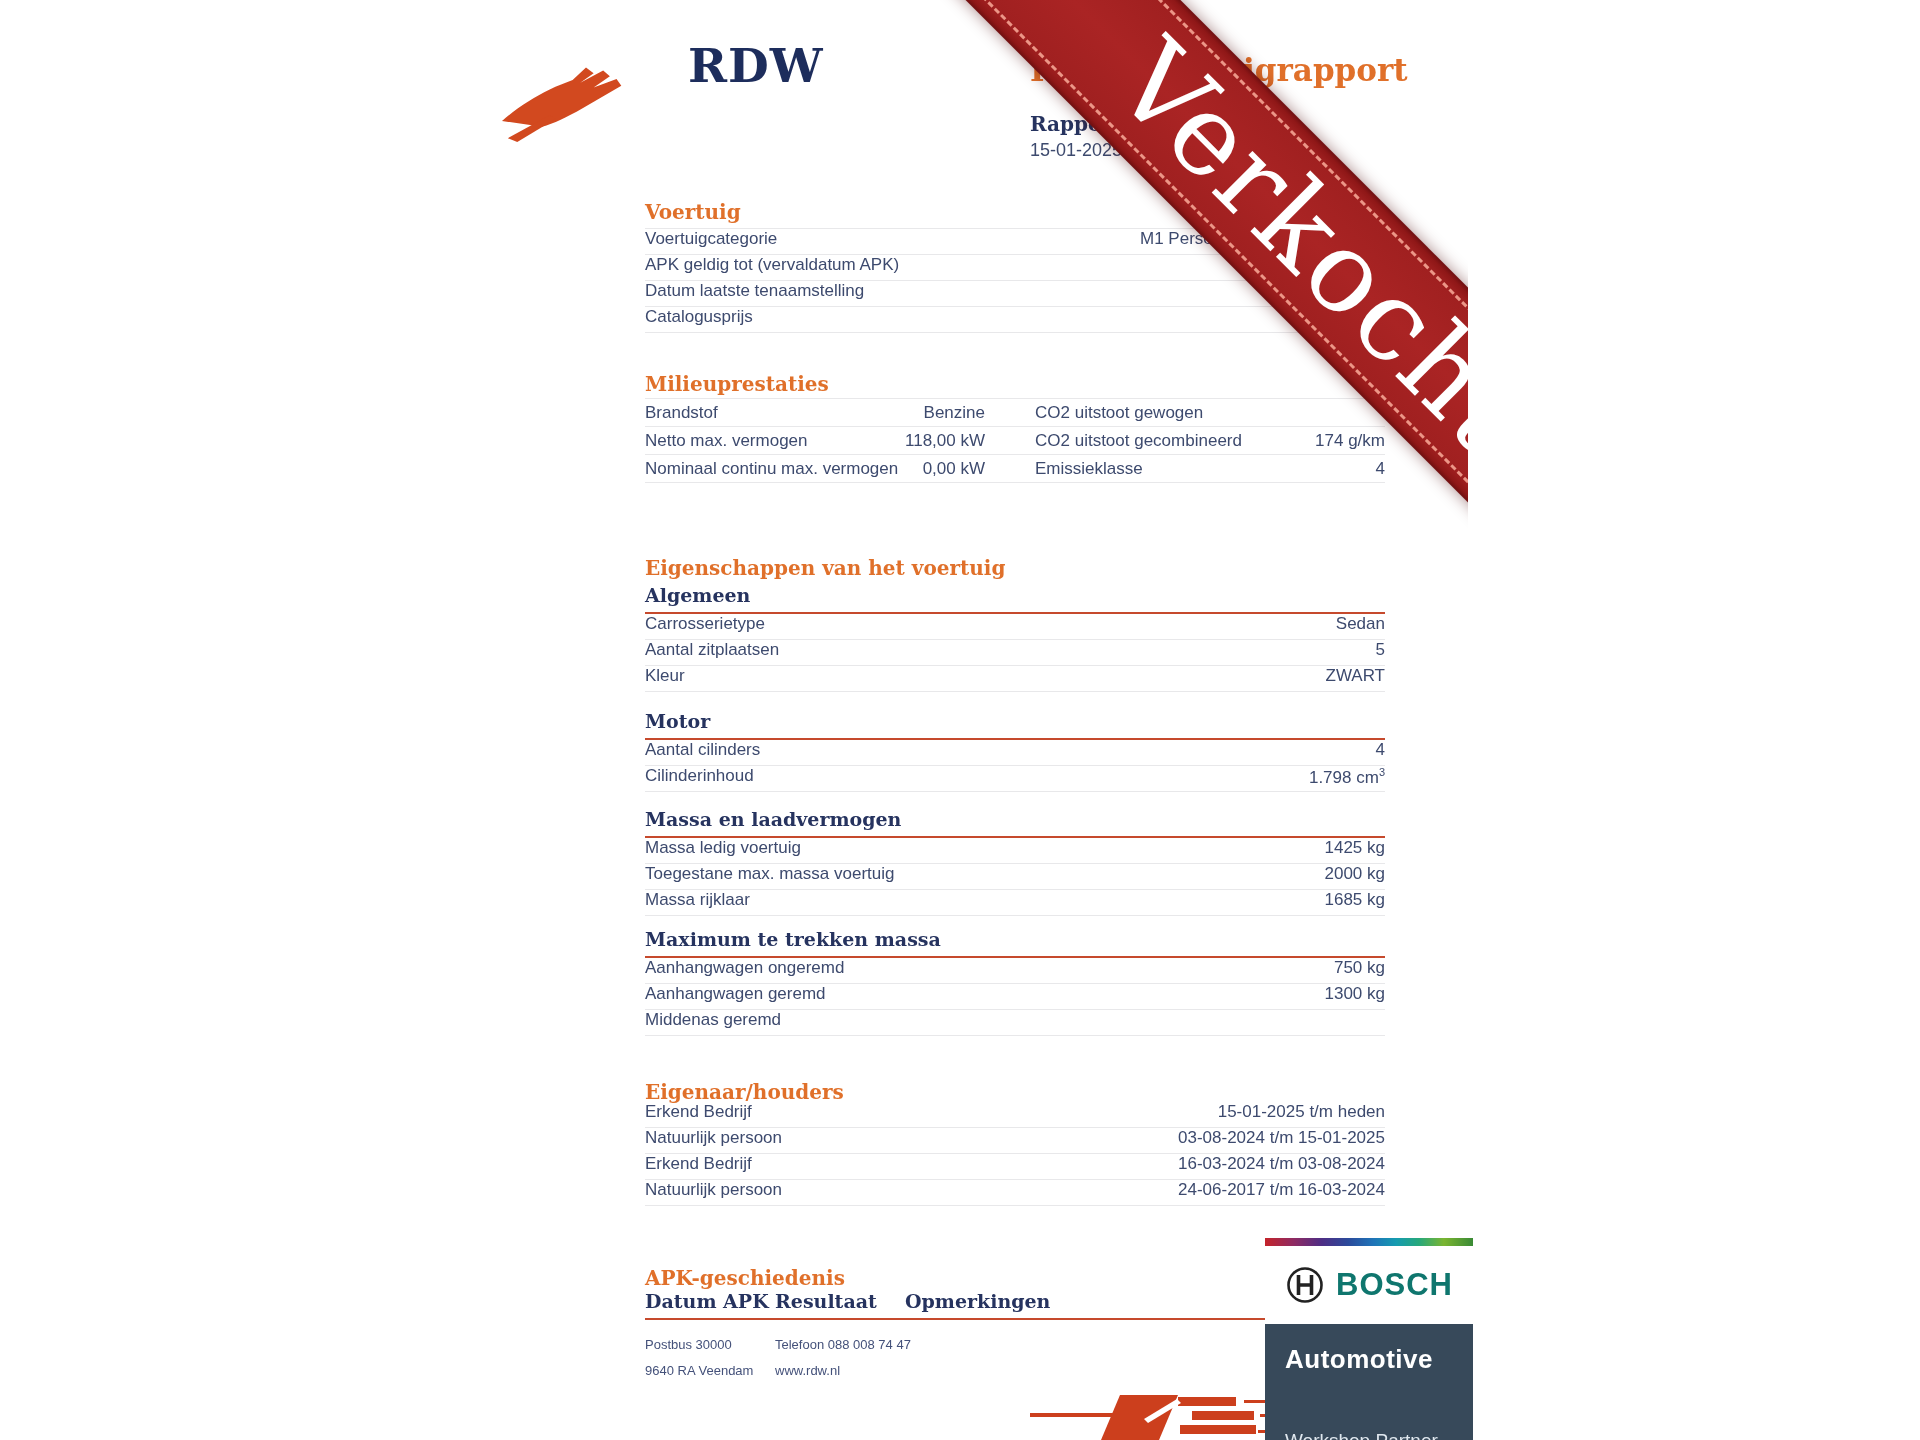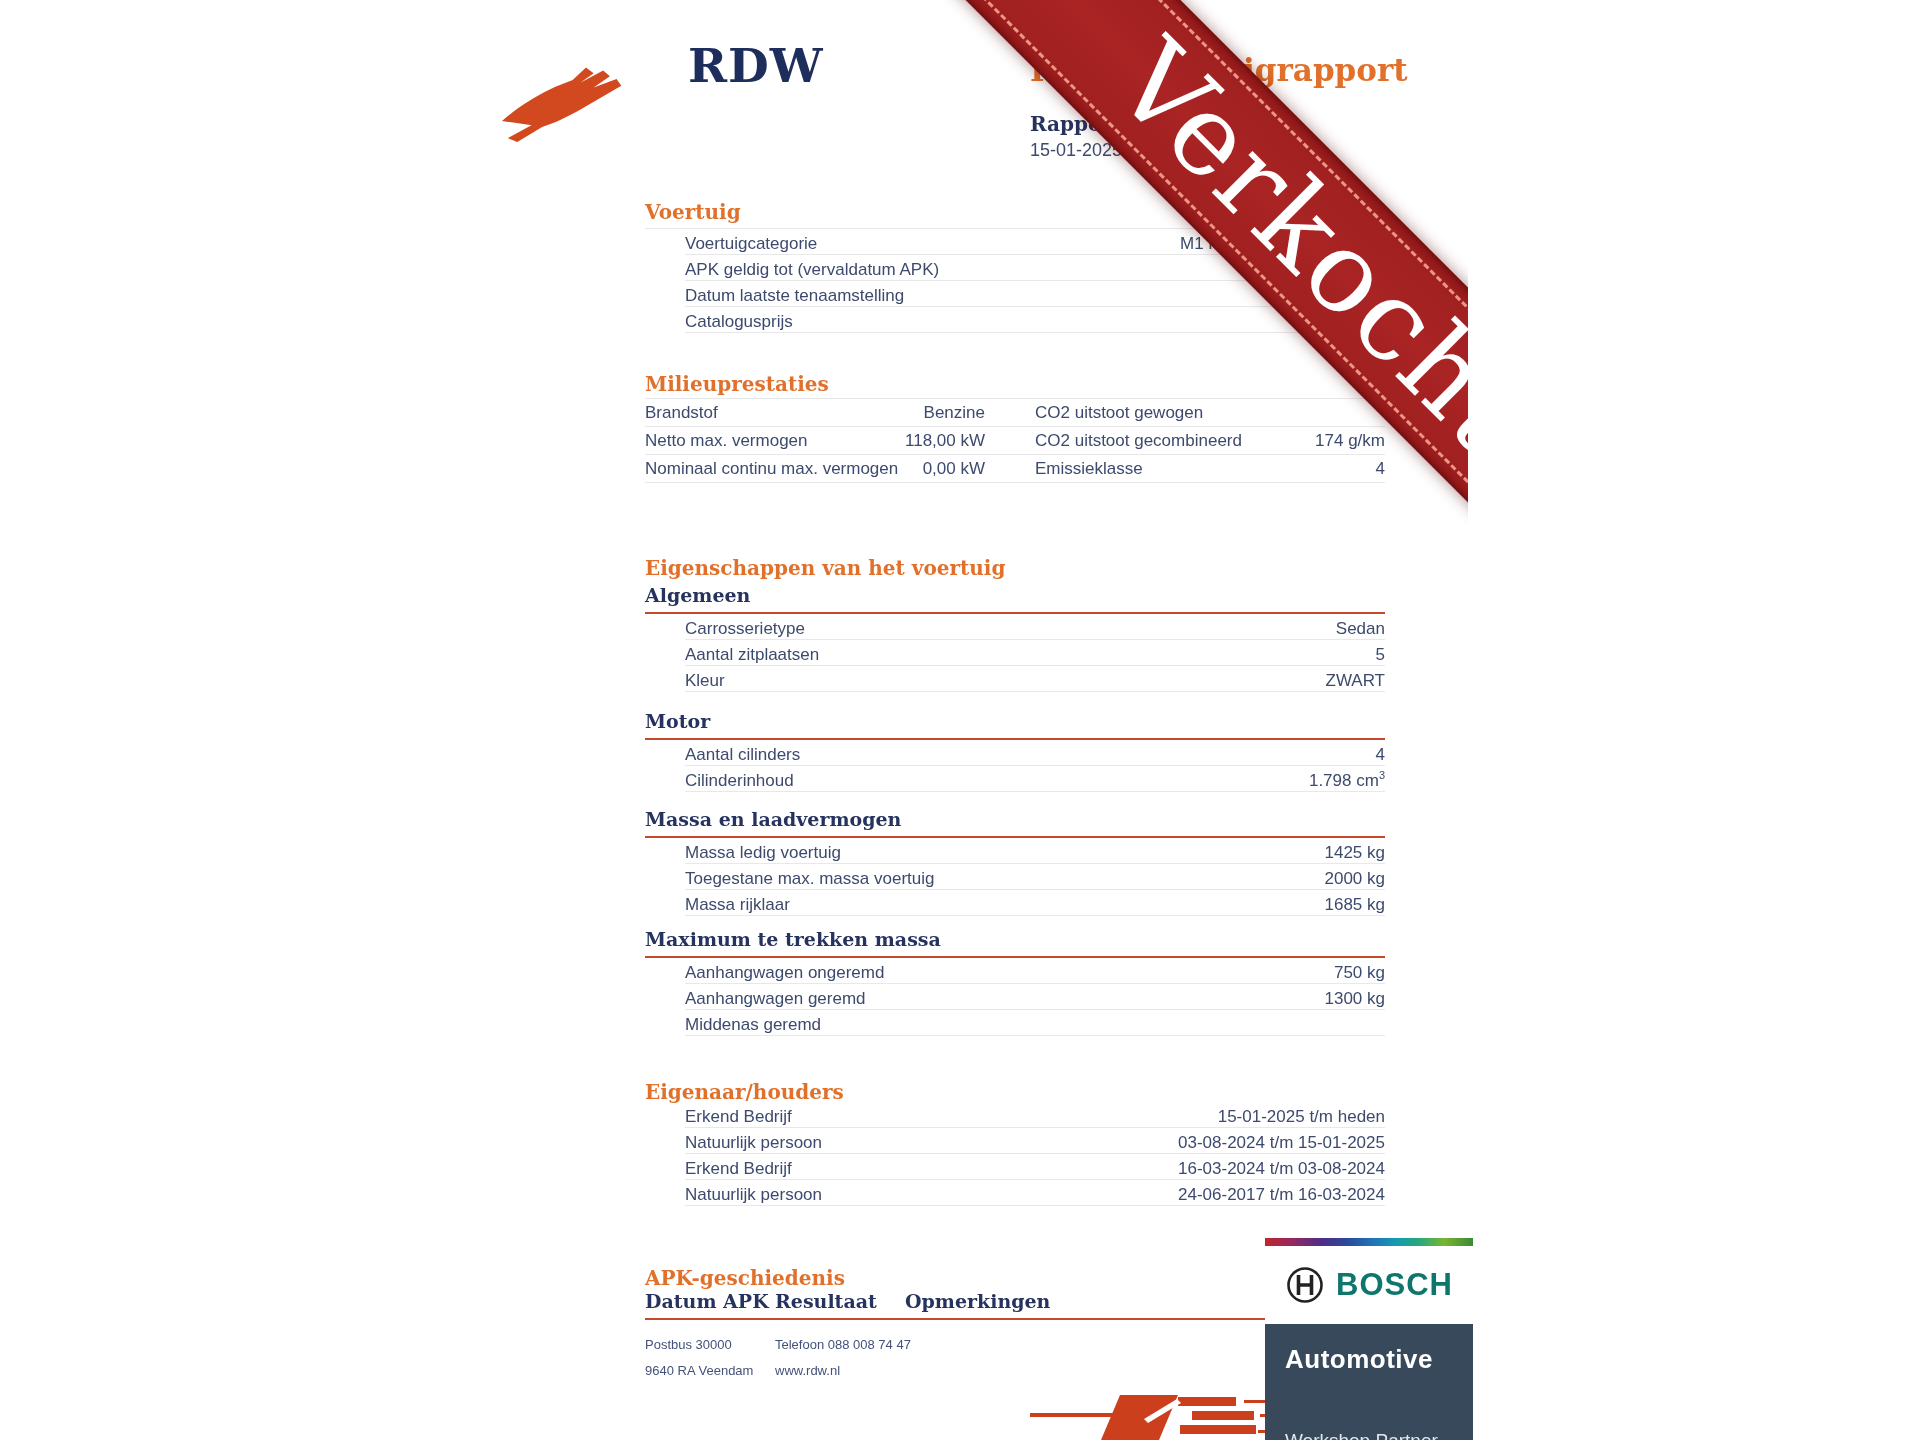--- a/index.html
+++ b/index.html
@@ -15,22 +15,22 @@
   .report-date{position:absolute;left:1030px;top:140px;font-size:18px;color:#3d4a6e;}
 
   
   .sec-heading{position:absolute;left:645px;font-size:20px;color:#e0702a;}
   .h-voertuig{top:200px}.h-milieu{top:372px}.h-eigenschappen{top:556px}
   .h-eigenaren{top:1080px}.h-apk{top:1266px}
 
   
   .tbl{position:absolute;left:645px;width:740px;}
   .tbl.topline{border-top:1px solid #e8e8ea;}
-  .row{display:flex;justify-content:space-between;align-items:flex-end;height:25px;
-       border-bottom:1px solid #e8e8ea;font-size:17px;position:relative;margin-left:40px;}
+  .row{display:flex;justify-content:space-between;align-items:flex-start;height:25px;
+       border-bottom:1px solid #e8e8ea;font-size:17px;position:relative;}
   .row .val{white-space:nowrap;}
   .val-fixed{position:absolute;left:495px;}
   sup{font-size:11px;}
 
   
   .row2{display:flex;align-items:center;height:27px;border-bottom:1px solid #e8e8ea;font-size:17px;}
   .cell-l{width:340px;display:flex;justify-content:space-between;}
   .gap{width:50px;}
   .cell-r{flex:1;display:flex;justify-content:space-between;}
 

